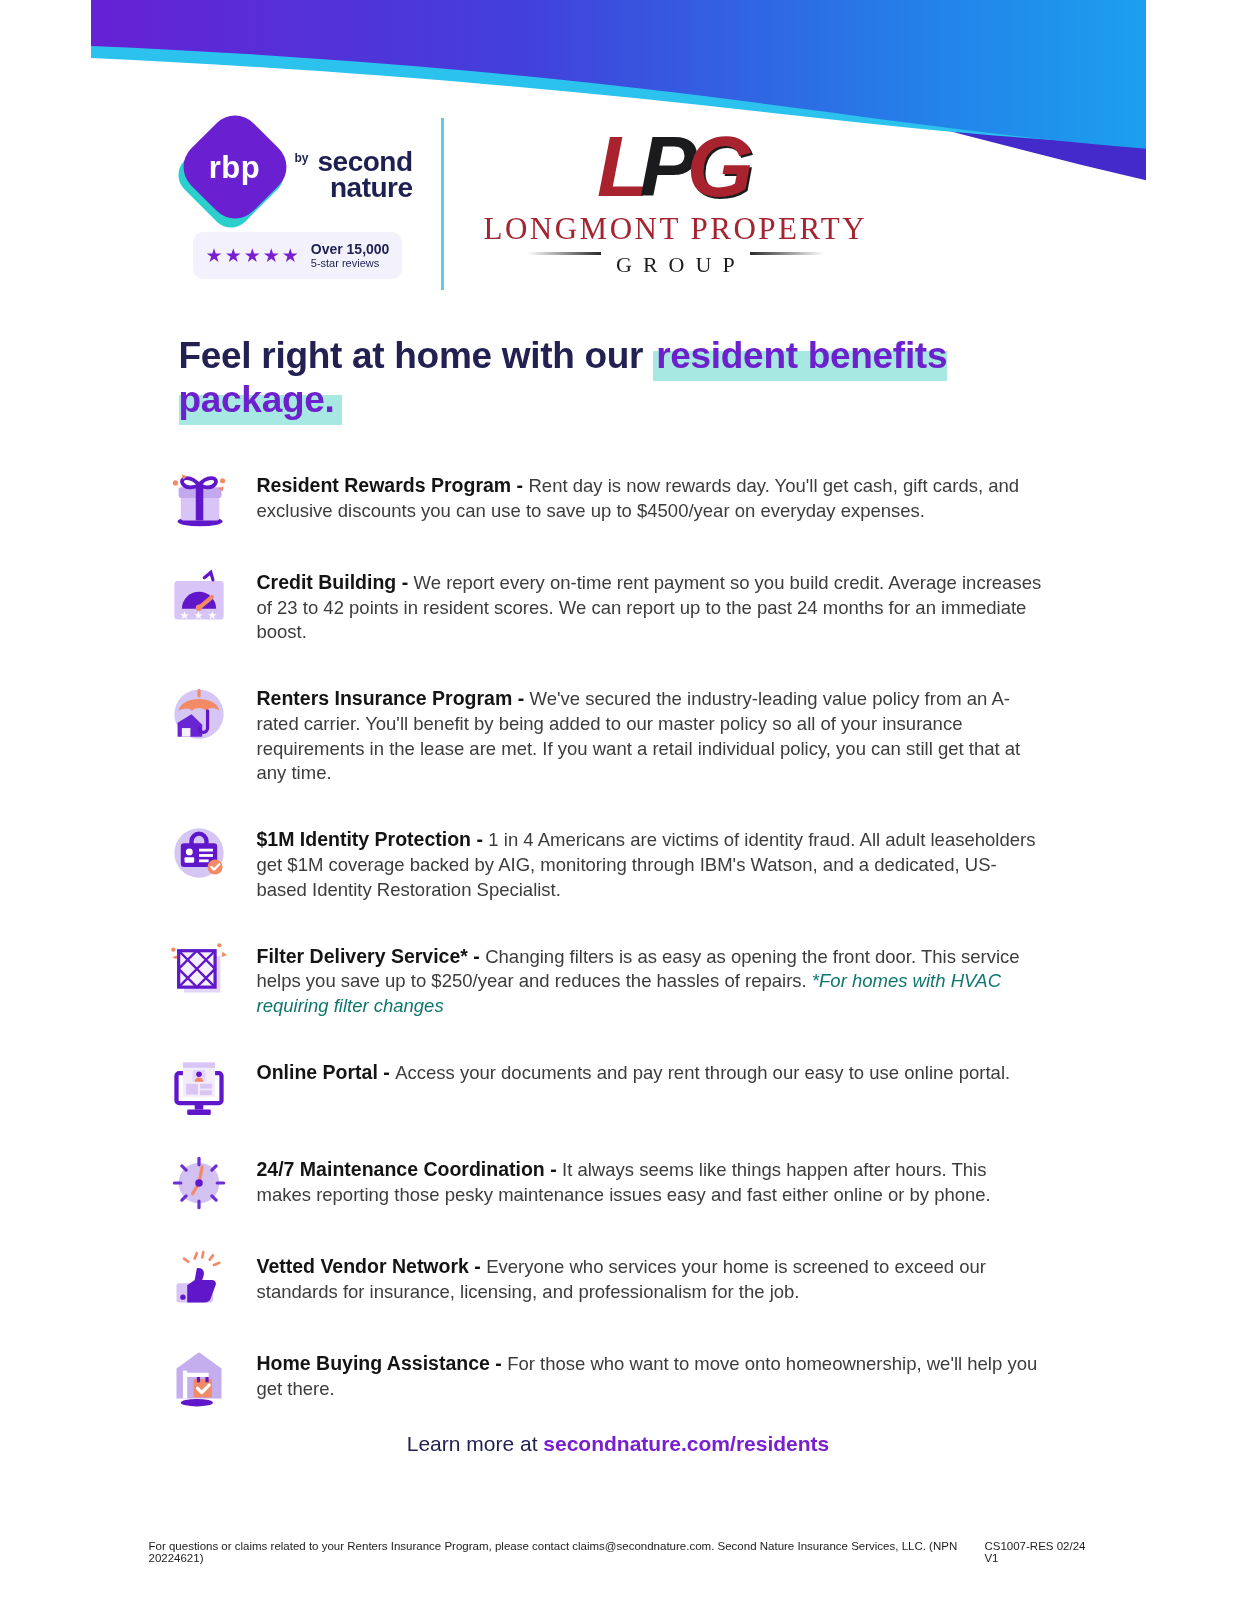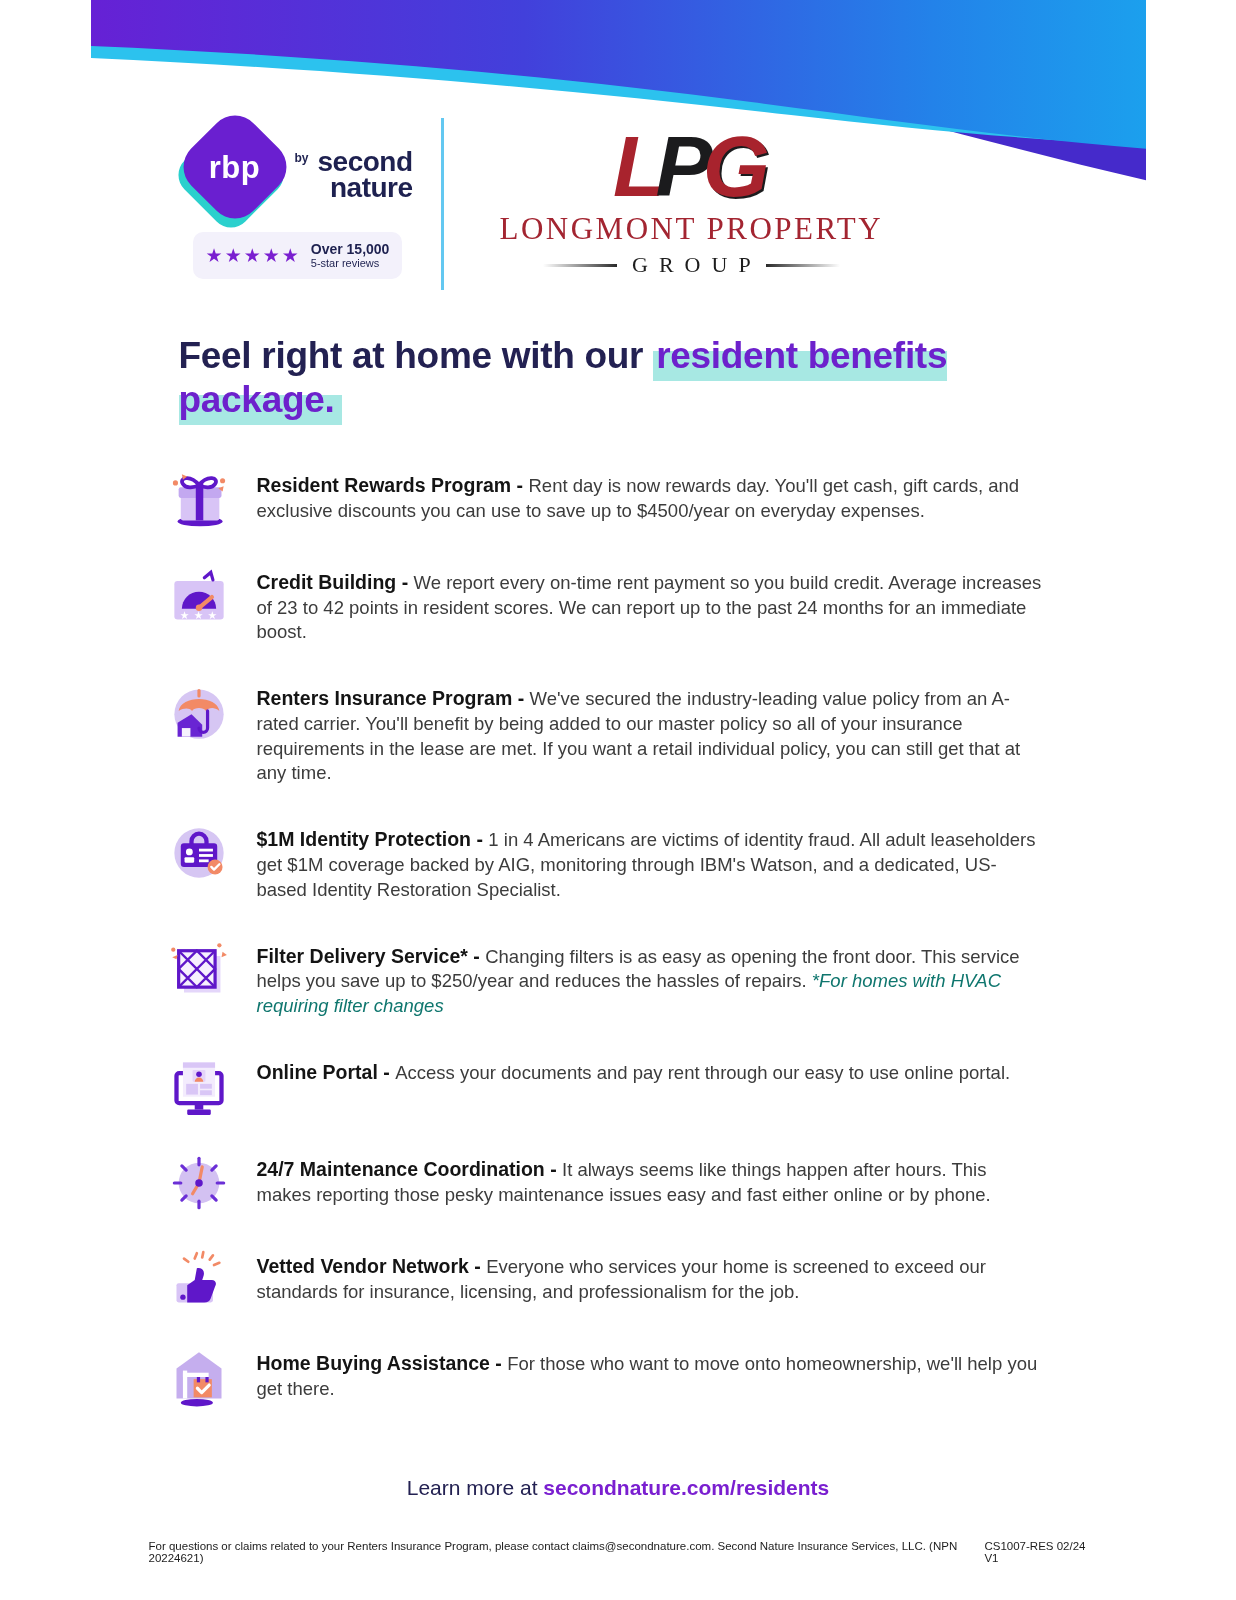--- a/index.html
+++ b/index.html
@@ -24,45 +24,45 @@
   .sn-lines{display:flex;flex-direction:column;line-height:0.92;}
   .sn-lines span{font-size:28px;font-weight:800;color:#1e2150;letter-spacing:-0.5px;}
   .sn-lines span:last-child{align-self:flex-end;}
   .badge{margin-top:12px;background:#f3f1fb;border-radius:10px;padding:9px 13px;display:flex;align-items:center;gap:10px;}
   .stars{color:#7a1fd0;font-size:19px;letter-spacing:2px;line-height:1;}
   .badge-text{display:flex;flex-direction:column;line-height:1.15;}
   .badge-line1{font-size:14px;font-weight:700;color:#1e2150;}
   .badge-line2{font-size:11px;color:#1e2150;}
   .logo-divider{width:3px;height:172px;background:#63c8f1;margin:2px 40px 0 28px;}
   
-  .lpg-block{display:flex;flex-direction:column;align-items:center;padding-top:14px;margin-left:16px;}
+  .lpg-block{display:flex;flex-direction:column;align-items:center;padding-top:14px;}
   .lpg-monogram{font-style:italic;font-weight:900;font-size:86px;line-height:0.85;letter-spacing:-10px;
     font-family:"Liberation Sans",sans-serif;padding-right:10px;}
   .lpg-monogram .l{color:#a8232d;}
   .lpg-monogram .p{color:#1b1b1d;}
   .lpg-monogram .g{color:#a8232d;text-shadow:2px 2px 0 #1b1b1d;}
   .lpg-name{font-family:"Liberation Serif",serif;color:#a32531;font-size:31px;letter-spacing:2.5px;margin-top:8px;white-space:nowrap;}
-  .lpg-group{display:flex;align-items:center;gap:4px;margin-top:5px;}
+  .lpg-group{display:flex;gap:4px;margin-top:5px;}
   .lpg-group .word{font-family:"Liberation Serif",serif;color:#1d1d1d;font-size:22px;letter-spacing:11px;text-indent:11px;}
   .lpg-rule{width:74px;height:3px;}
   .lpg-rule.left{background:linear-gradient(90deg,rgba(30,30,30,0),#2a2a2a);}
   .lpg-rule.right{background:linear-gradient(270deg,rgba(30,30,30,0),#2a2a2a);}
   
   .content{position:relative;padding-top:334px;}
   .headline{margin:0 80px 0 88px;font-size:37px;font-weight:700;color:#232152;letter-spacing:-0.3px;line-height:1.2;}
   .headline .hl{color:#6d21cc;background:linear-gradient(180deg,rgba(0,0,0,0) 34%,#a7e8e3 34%);padding:0 8px 5px 3px;}
   .benefits{margin-top:46px;display:flex;flex-direction:column;gap:37px;padding:0 100px 0 78px;}
   .benefit{display:flex;gap:28px;align-items:flex-start;min-height:58px;}
   .benefit-icon{width:60px;height:60px;flex:0 0 60px;}
   .benefit-icon svg{width:60px;height:60px;display:block;}
   .benefit-text{margin:3px 0 0 0;font-size:18.5px;line-height:1.34;color:#3c3c3c;}
   .benefit-text strong{color:#141414;font-size:19.5px;font-weight:700;}
   .benefit-text em{color:#0f766e;}
   
-  .cta{position:absolute;top:1476px;left:0;width:100%;text-align:center;font-size:21px;color:#232152;}
+  .cta{position:absolute;top:1432px;left:0;width:100%;text-align:center;font-size:21px;color:#232152;}
   .cta .link{color:#7a1fd0;font-weight:700;}
   .footer{position:absolute;top:1540px;left:58px;right:47px;display:flex;justify-content:space-between;
     font-size:11.5px;color:#1c1c1c;}
 </style>
 </head>
 <body>
 
 <div class="page">
 
   <div class="hero">

